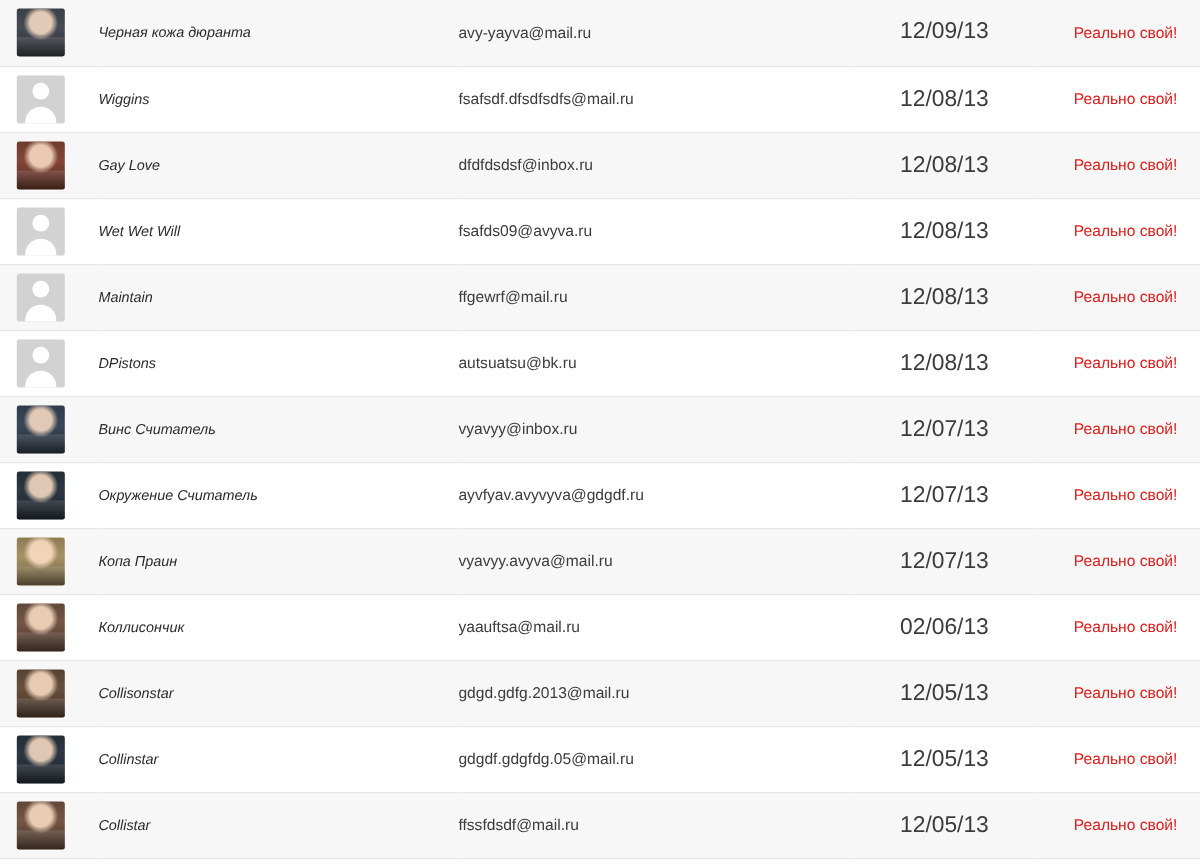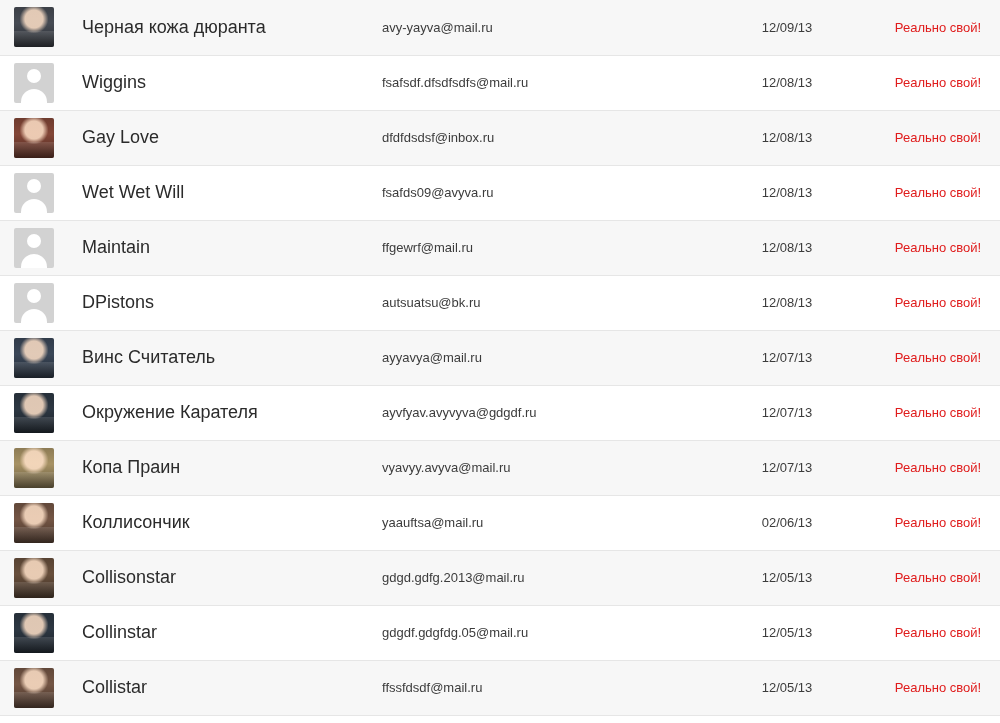--- a/index.html
+++ b/index.html
@@ -94,32 +94,33 @@
   .avatar.photo.tone-a { background: #7a5a48; }
   .avatar.photo.tone-b { background: #4a4f58; }
   .avatar.photo.tone-c { background: #8a4a3a; }
   .avatar.photo.tone-d { background: #3d4a5c; }
   .avatar.photo.tone-e { background: #6d533f; }
   .avatar.photo.tone-f { background: #2f3a46; }
   .avatar.photo.tone-g { background: #b09a6a; }
 
   td.name-cell {
     width: 300px;
-    font-size: 18px;
+    font-size: 12px;
     color: #2b2b2b;
+    font-style: italic;
   }
   td.email-cell {
     width: 330px;
     font-size: 13px;
     color: #3c3c3c;
   }
   td.date-cell {
     width: 150px;
     text-align: center;
-    font-size: 13px;
+    font-size: 19px;
     color: #3c3c3c;
   }
   td.status-cell {
     width: 152px;
     text-align: center;
     font-size: 13px;
   }
   .status-link {
     color: #e01b1b;
     text-decoration: none;
@@ -194,29 +195,29 @@
         <td class="name-cell"><a class="name-link">DPistons</a></td>
         <td class="email-cell"><a class="email-link">autsuatsu@bk.ru</a></td>
         <td class="date-cell">12/08/13</td>
         <td class="status-cell"><a class="status-link">Реально свой!</a></td>
       </tr>
       <tr class="even-row">
         <td class="avatar-cell">
           <span class="avatar photo tone-d"></span>
         </td>
         <td class="name-cell"><a class="name-link">Винс Считатель</a></td>
-        <td class="email-cell"><a class="email-link">ayyavya@mail.ru</a></td>
+        <td class="email-cell"><a class="email-link">vyavyy@inbox.ru</a></td>
         <td class="date-cell">12/07/13</td>
         <td class="status-cell"><a class="status-link">Реально свой!</a></td>
       </tr>
       <tr class="odd-row">
         <td class="avatar-cell">
           <span class="avatar photo tone-f"></span>
         </td>
-        <td class="name-cell"><a class="name-link">Окружение Карателя</a></td>
+        <td class="name-cell"><a class="name-link">Окружение Считатель</a></td>
         <td class="email-cell"><a class="email-link">ayvfyav.avyvyva@gdgdf.ru</a></td>
         <td class="date-cell">12/07/13</td>
         <td class="status-cell"><a class="status-link">Реально свой!</a></td>
       </tr>
       <tr class="even-row">
         <td class="avatar-cell">
           <span class="avatar photo tone-g"></span>
         </td>
         <td class="name-cell"><a class="name-link">Копа Праин</a></td>
         <td class="email-cell"><a class="email-link">vyavyy.avyva@mail.ru</a></td>

